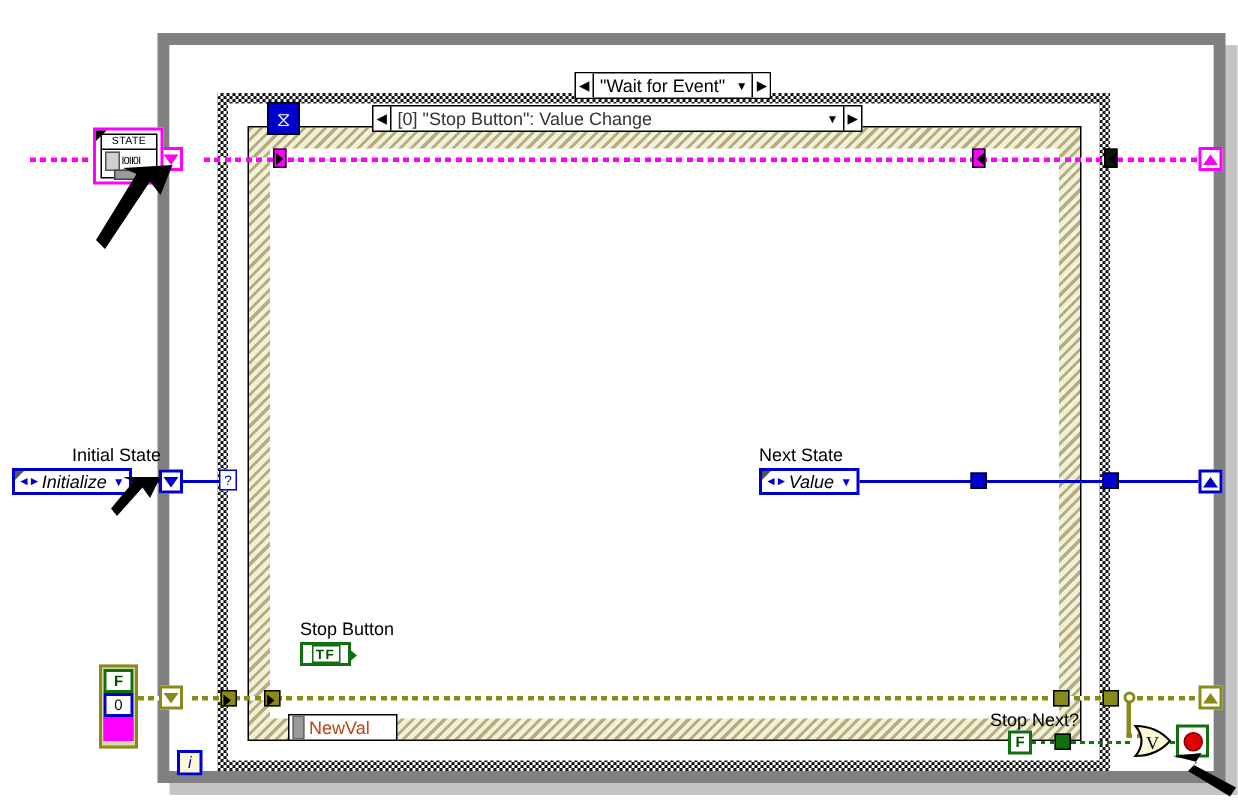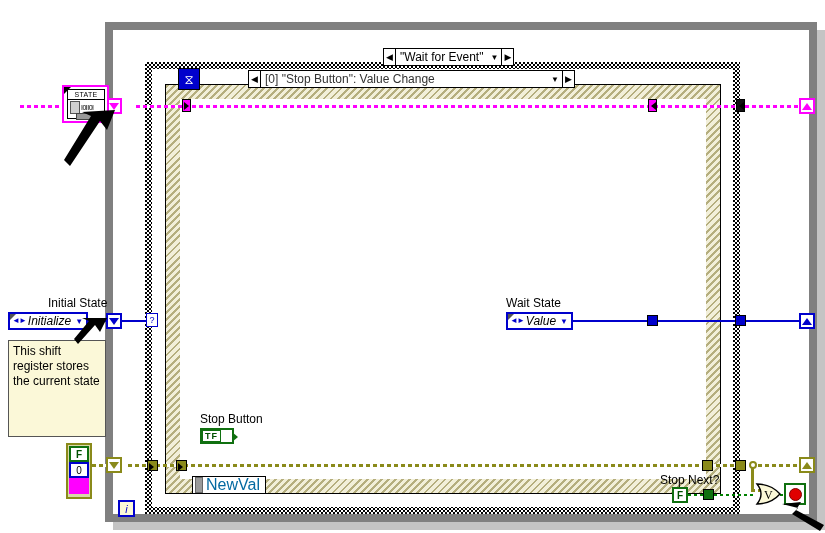--- a/index.html
+++ b/index.html
@@ -361,21 +361,21 @@
   }
 
   
   #stop-button-term {
     left: 200px; top: 428px;
     width: 34px; height: 16px;
     border: 2px solid #107010;
     background: #ffffff;
     z-index: 28;
     box-sizing: border-box;
-    display: flex; align-items: center; justify-content: flex-start;
+    display: flex; align-items: center; justify-content: center;
   }
   #stop-button-term .tf {
     font-size: 9px;
     font-weight: bold;
     color: #005000;
     letter-spacing: 1px;
     border: 1px solid #107010;
     padding: 0 2px;
     line-height: 10px;
   }
@@ -398,23 +398,23 @@
     display: flex; align-items: center;
     box-sizing: border-box;
   }
   #newval-node .grip {
     width: 6px; height: 14px;
     background: #9a9a9a;
     margin: 0 3px 0 2px;
     border: 1px solid #666;
   }
   #newval-node .lbl {
-    font-size: 16px;
-    color: #0369a1;
-    padding-right: 5px;
+    font-size: 12px;
+    color: #c2410c;
+    padding-right: 18px;
     white-space: nowrap;
   }
 
   
   #stoploop-const {
     left: 672px; top: 487px;
     width: 16px; height: 16px;
     border: 2px solid #107010;
     background: #ffffff;
     z-index: 28;
@@ -603,27 +603,26 @@
   <div class="abs tunnel blue" style="left:735px; top:315px;"></div>
 
   <div class="abs ctrl-label" style="left:8px; top:296px;margin-left:40px;">Initial State</div>
   <div class="enum" style="left:8px; top:312px;">
     <span class="blk"></span>
     <span class="lr">◄►</span>
     <span class="val">Initialize</span>
     <span class="dn">▼</span>
   </div>
 
-  <div class="abs comment" id="comment-2">This shift register stores the current state</div>
 
   <svg class="abs arrow-svg" style="left:74px; top:316px;" width="36" height="30">
     <polygon points="33,2 26,16 21,9 4,28 0,23 15,5 8,2" fill="#000"></polygon>
   </svg>
 
-  <div class="abs ctrl-label" style="left:506px; top:296px;">Wait State</div>
+  <div class="abs ctrl-label" style="left:506px; top:296px;">Next State</div>
   <div class="enum" style="left:506px; top:312px;">
     <span class="blk"></span>
     <span class="lr">◄►</span>
     <span class="val">Value</span>
     <span class="dn">▼</span>
   </div>
 
 
   <div class="abs ctrl-label" style="left:200px; top:412px;">Stop Button</div>
   <div class="abs" id="stop-button-term">

